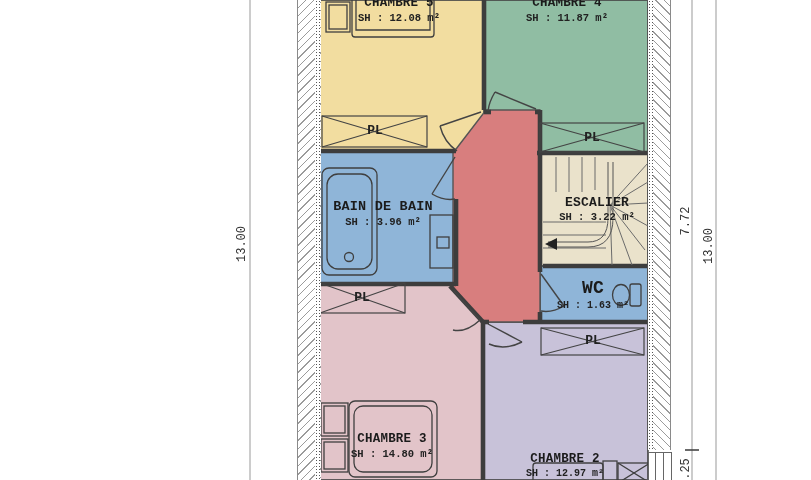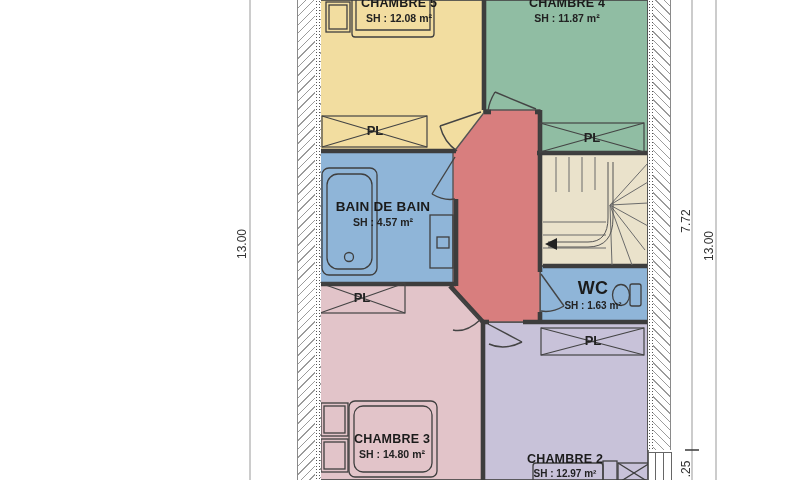--- a/index.html
+++ b/index.html
@@ -1,17 +1,17 @@
 <!DOCTYPE html>
 <html><head>
 <meta charset="utf-8">
 <style>
   html,body{margin:0;padding:0;background:#fff;}
   #plan{position:relative;width:811px;height:480px;background:#fff;overflow:hidden;
-        font-family:Liberation Sans, sans-serif;color:#1b1b1b;}
+        font-family:Liberation Mono, monospace;color:#1b1b1b;}
   .room{position:absolute;box-shadow:inset 0 0 0 1px rgba(70,70,70,.85);}
   .overlay{position:absolute;left:0;top:0;pointer-events:none;}
   .lbl{position:absolute;transform:translateX(-50%);text-align:center;white-space:nowrap;line-height:1.25;}
   .lbl .rname{font-weight:bold;font-size:12.5px;letter-spacing:.2px;}
   .lbl .rarea{font-size:10.5px;font-weight:bold;color:#222;text-align:center;}
   .pl{position:absolute;transform:translateX(-50%);font-size:13px;font-weight:600;color:#222;}
   .dim{position:absolute;font-size:12px;color:#333;transform:translate(-50%,-50%) rotate(-90deg);white-space:nowrap;}
   .wallL{position:absolute;left:297px;top:0;width:23px;height:480px;border-left:1px solid #8a8a8a;
          background:repeating-linear-gradient(135deg,#ffffff 0 5px,#9b9b9b 5px 6px);}
   .wallR{position:absolute;left:648px;top:0;width:22px;height:450px;border-right:1px solid #8a8a8a;
@@ -177,21 +177,25 @@
   <div class="lbl" style="left:399px;top:-4px;">
     <div class="rname">CHAMBRE 5</div>
     <div class="rarea">SH : 12.08 m²</div>
   </div>
   <div class="lbl" style="left:567px;top:-4px;">
     <div class="rname">CHAMBRE 4</div>
     <div class="rarea">SH : 11.87 m²</div>
   </div>
   <div class="lbl" style="left:383px;top:199px;">
     <div class="rname" style="font-size:13.5px;">BAIN DE BAIN</div>
-    <div class="rarea">SH : 4.57 m²</div>
+    <div class="rarea">SH : 3.96 m²</div>
+  </div>
+  <div class="lbl" style="left:597px;top:195px;text-shadow:0 0 3px #eae2cb;">
+    <div class="rname" style="font-size:13px;">ESCALIER</div>
+    <div class="rarea">SH : 3.22 m²</div>
   </div>
   <div class="lbl" style="left:593px;top:277px;">
     <div class="rname" style="font-size:18px;">WC</div>
     <div class="rarea" style="font-size:10px;">SH : 1.63 m²</div>
   </div>
   <div class="lbl" style="left:392px;top:432px;">
     <div class="rname">CHAMBRE 3</div>
     <div class="rarea">SH : 14.80 m²</div>
   </div>
   <div class="lbl" style="left:565px;top:452px;">

